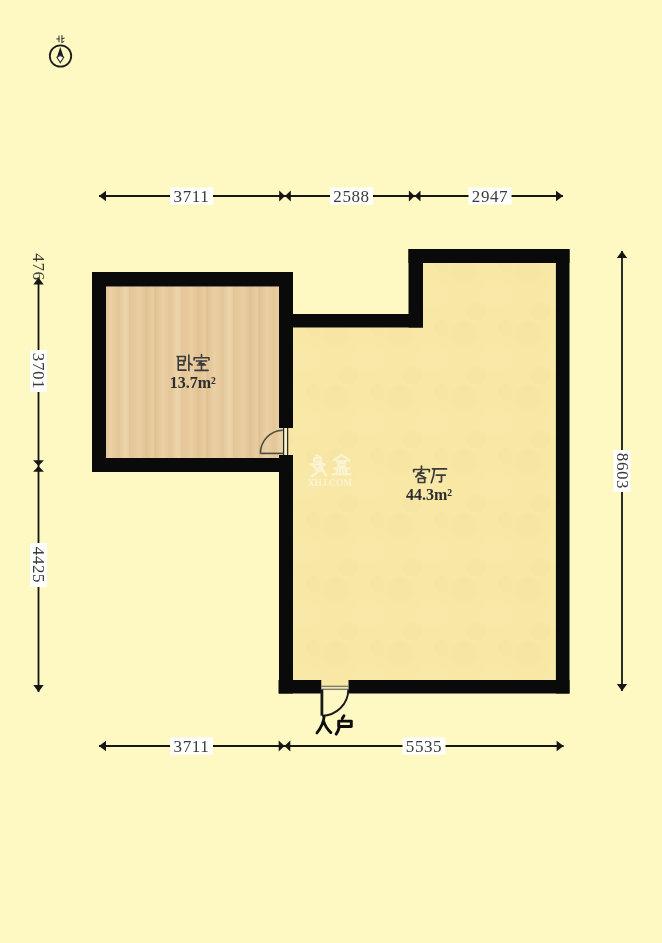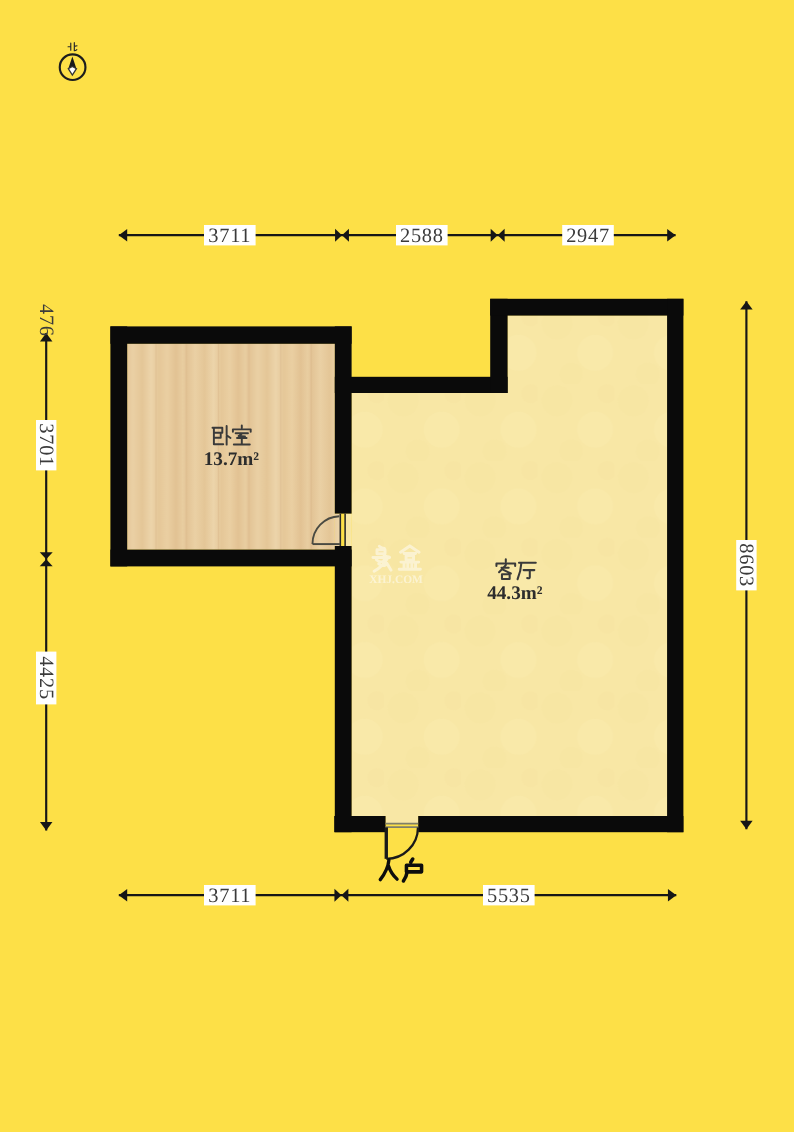--- a/index.html
+++ b/index.html
@@ -1,16 +1,16 @@
 <!DOCTYPE html>
 <html><head>
 <meta charset="utf-8">
 <style>
 html,body{margin:0;padding:0;background:#ffffff;}
-#page{position:relative;width:662px;height:943px;background:#fde047;overflow:hidden;}
+#page{position:relative;width:662px;height:943px;background:#fef9c3;overflow:hidden;}
 svg{display:block;}
 text{font-family:"Liberation Serif",serif;}
 </style>
 </head>
 <body>
 <div id="page">
 <svg width="662" height="943" viewBox="0 0 662 943">
 <defs>
 <linearGradient id="wg" x1="0" y1="0" x2="1" y2="0">
   <stop offset="0" stop-color="#e3c496"></stop>

